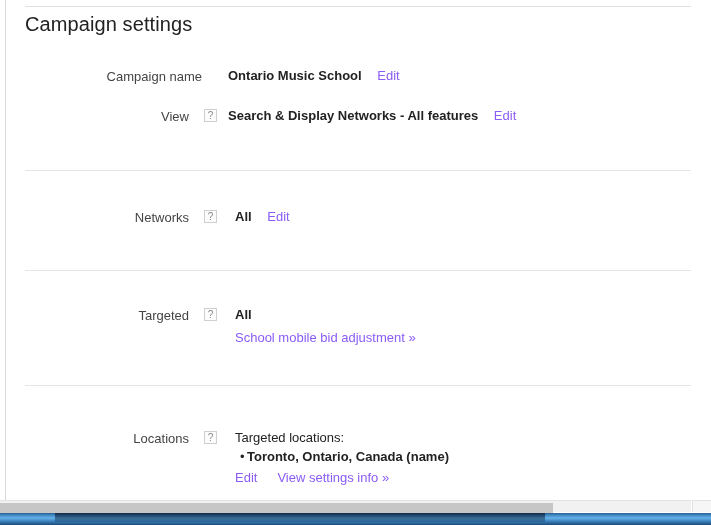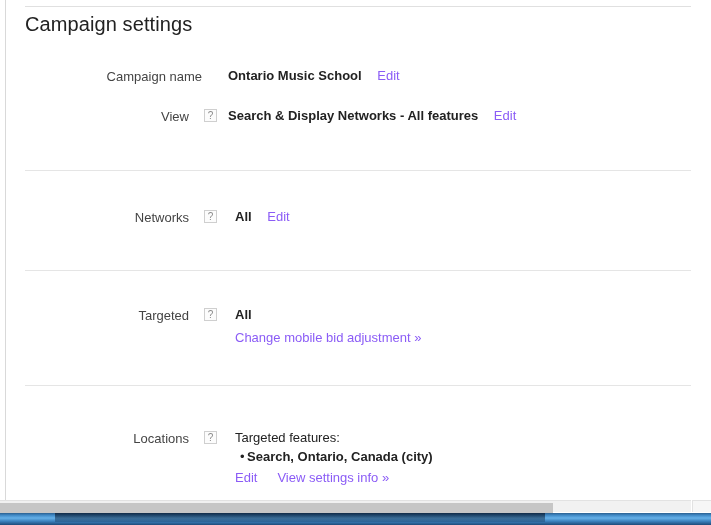--- a/index.html
+++ b/index.html
@@ -289,36 +289,36 @@
 
         <div class="divider" style="top:270px;"></div>
       </div>
 
       <div class="section">
         <div class="row" style="top:307px;">
           <div class="row-label" style="top:1px; right:502px;">Targeted</div>
           <div class="help-icon" style="left:197px; top:1px;">?</div>
           <div class="row-value bold" style="top:0px; left:228px;">All</div>
           <div class="sub-line" style="top:23px; left:228px;">
-            <span class="link">Change mobile bid adjustment »</span>
+            <span class="link">School mobile bid adjustment »</span>
           </div>
         </div>
 
         <div class="divider" style="top:385px;"></div>
       </div>
 
       <div class="section">
         <div class="row" style="top:430px;">
           <div class="row-label" style="top:1px; right:502px;">Locations</div>
           <div class="help-icon" style="left:197px; top:1px;">?</div>
 
-          <div class="targeted-label" style="top:0px; left:228px;">Targeted features:</div>
+          <div class="targeted-label" style="top:0px; left:228px;">Targeted locations:</div>
 
           <div class="bullet-dot" style="top:19px;">•</div>
-          <div class="bullet-item" style="top:19px;">Search, Ontario, Canada (city)</div>
+          <div class="bullet-item" style="top:19px;">Toronto, Ontario, Canada (name)</div>
 
           <div class="link-row" style="top:40px; left:228px;">
             <span class="link">Edit</span><span class="link-gap"></span><span class="link">View settings info »</span>
           </div>
         </div>
       </div>
 
     </div>
   </div>
 

